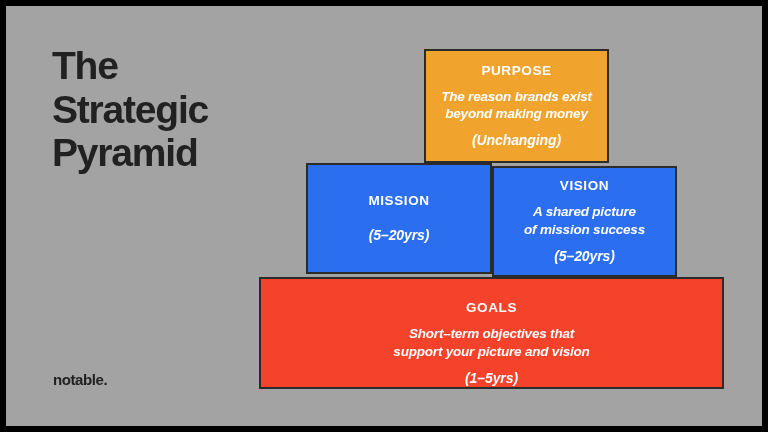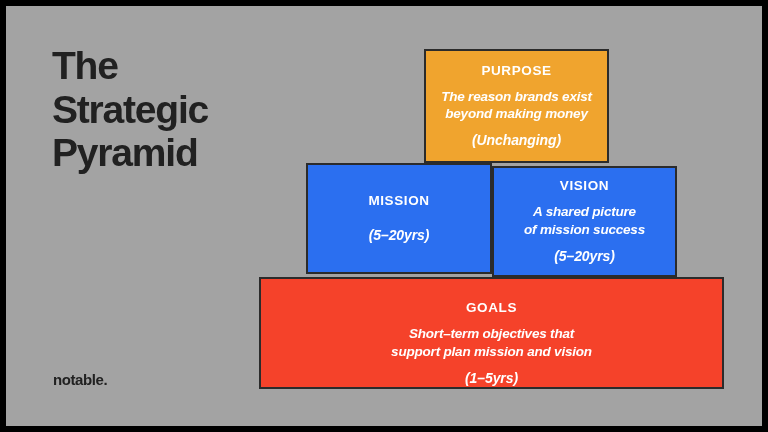--- a/index.html
+++ b/index.html
@@ -140,19 +140,19 @@
   <div class="block" id="block-vision">
     <div class="b-title">VISION</div>
     <div class="b-desc">A shared picture
 of mission success</div>
     <div class="b-note">(5–20yrs)</div>
   </div>
 
   <div class="block" id="block-goals">
     <div class="b-title">GOALS</div>
     <div class="b-desc">Short–term objectives that
-support plan mission and vision</div>
+support your picture and vision</div>
     <div class="b-note">(1–5yrs)</div>
   </div>
 
   <div class="logo">notable.</div>
 
 </div>
 
 </body></html>

